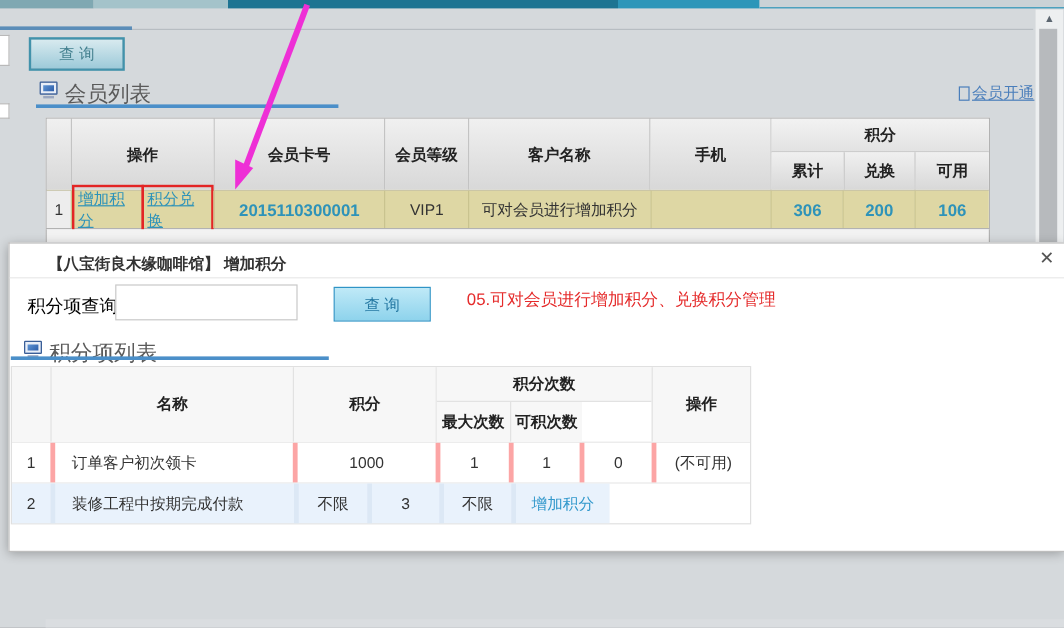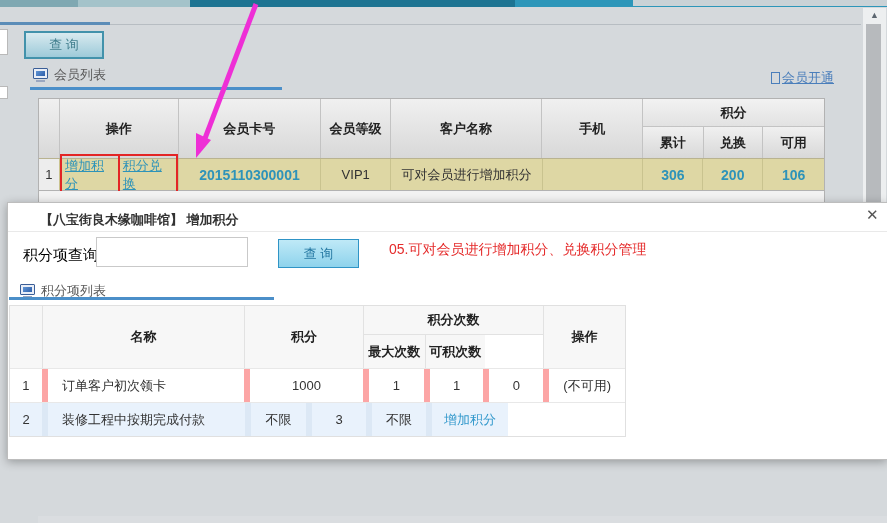--- a/index.html
+++ b/index.html
@@ -38,26 +38,26 @@
   
   .monitor-icon{
     position:relative; display:inline-block; width:15px; height:11px;
     border:1px solid #3a5e97; border-radius:1px;
     background:linear-gradient(135deg,#6ea4e0,#1f4f9e);
     box-shadow: inset 0 0 0 2px #e9eef7;
   }
   .monitor-icon::after{
     content:""; position:absolute; left:2px; bottom:-4px; width:9px; height:2px; background:#9aa7c0;
   }
-  .sec-title{ color:#5a5a5a; font-size:13px; }
+  .sec-title{ color:#5a5a5a; font-size:18px; }
   .member-sec-icon{ left:33px; top:67px; }
   .member-sec-title{ left:54px; top:66px; }
   .member-underline{ left:30px; top:87px; width:252px; height:3px; background:#4b8fc9; }
   .open-link{
-    left:771px; top:69px; color:#4a7ebb; text-decoration:underline; cursor:pointer; font-size:13px;
+    left:799px; top:69px; color:#4a7ebb; text-decoration:underline; cursor:pointer; font-size:13px;
     display:flex; align-items:center; gap:2px;text-align:center;
   }
   .box-glyph{ display:inline-block; width:9px; height:12px; border:1px solid #4a7ebb; }
 
   
   .mtable{ left:38px; top:98px; width:787px; background:#fff; border:1px solid #b2b2b2; }
   .mt-header{ display:flex; height:59px; }
   .mh-cell{
     background:linear-gradient(#f0f0f0,#d8d8d8); font-weight:bold; color:#222;
     display:flex; align-items:center; justify-content:center; border-left:1px solid #c3c3c3;
@@ -128,21 +128,21 @@
   }
   .pt-header > .ph-cell:first-child{ border-left:none; }
   .p-num{ width:32px; } .p-name{ width:203px; } .p-points{ width:119px; }
   .ph-group{ width:181px; display:flex; flex-direction:column; border-left:1px solid #e2e2e2; }
   .ph-group-label{ height:29px; background:#f7f7f7; font-weight:bold; color:#222;
     display:flex; align-items:center; justify-content:center; border-bottom:1px solid #e2e2e2; }
   .ph-sub{ display:flex; flex:1; }
   .p-max{ width:61px; } .p-earned{ width:60px; } .p-remain{ width:60px; }
   .p-op{ width:82px; }
   .pt-row{ display:flex; height:34px; border-top:1px solid #e8e8e8; }
-  .pd-cell{ display:flex; align-items:center; justify-content:center; border-left:6px solid #fca5a5; color:#333; }
+  .pd-cell{ display:flex; align-items:center; justify-content:center; border-left:4px solid #fca5a5; color:#333; }
   .pt-row > .pd-cell:first-child{ border-left:none; }
   .pt-row .p-name{ justify-content:flex-start; padding-left:14px; }
   .row-alt .pd-cell{ background:#e9f2fc; border-left-color:#dce8f5; }
   .blue-link{ color:#3399cc; cursor:pointer; }
   .modal-bottom-strip{ position:absolute; left:30px; top:313px; right:0; height:8px; background:#dadde0; }
 </style>
 </head>
 <body>
 
 <div class="screen">

